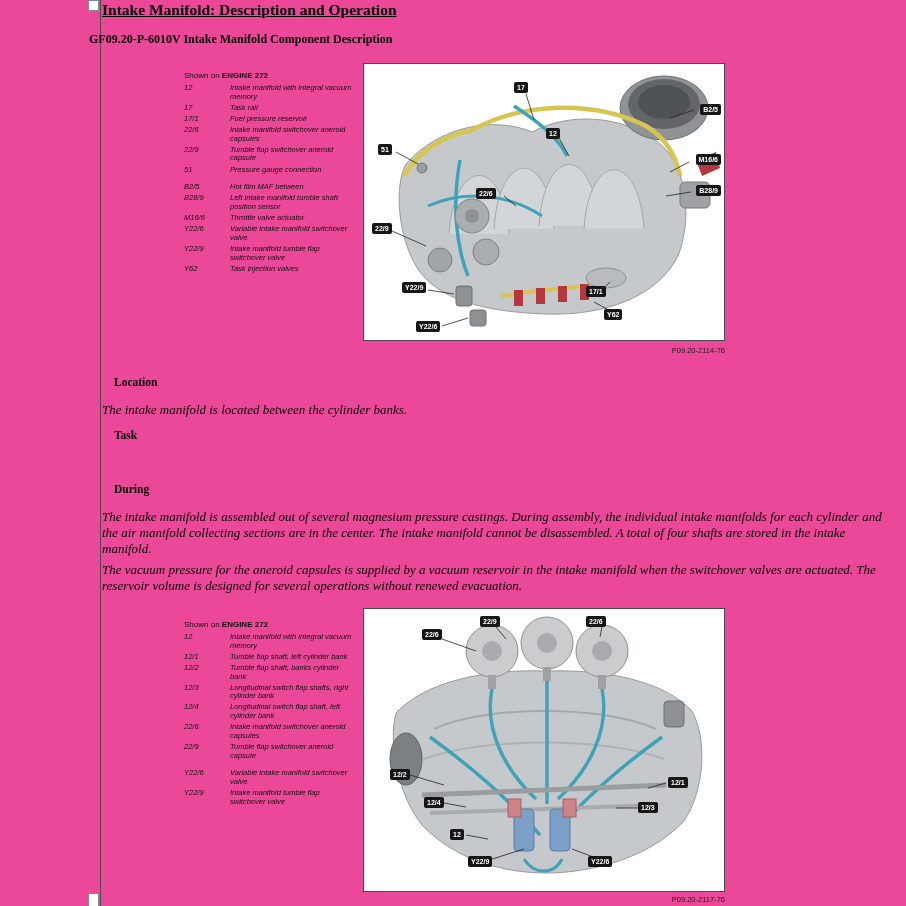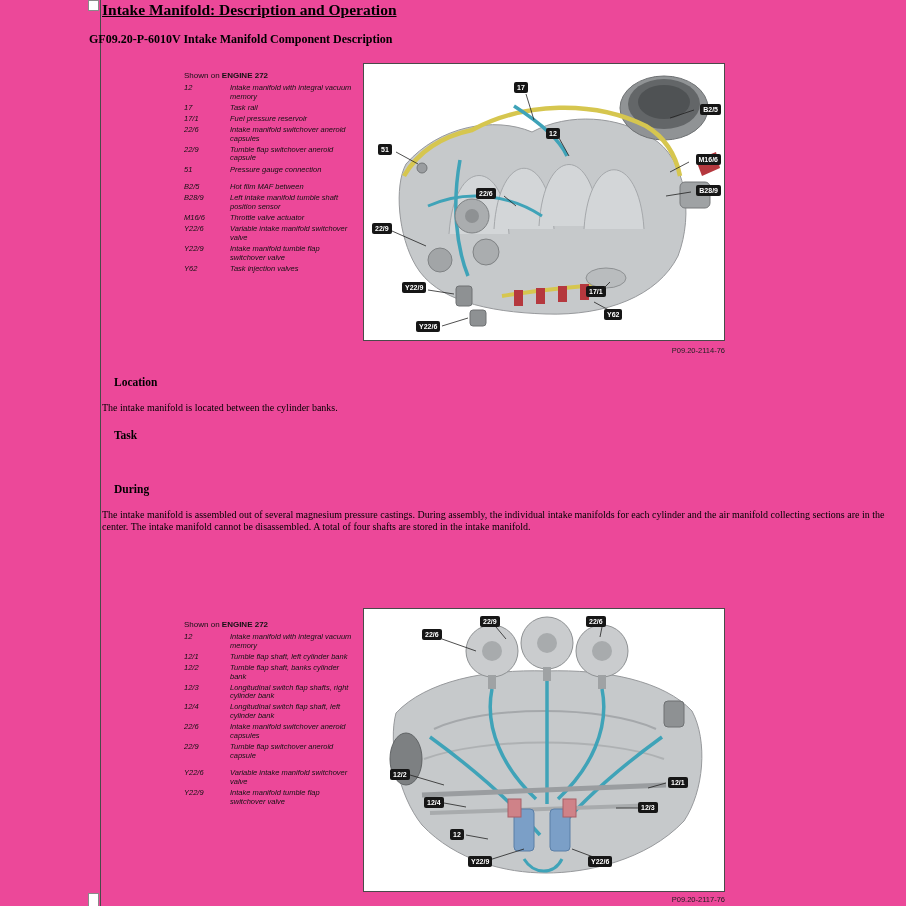--- a/index.html
+++ b/index.html
@@ -35,21 +35,21 @@
   .chip{position:absolute;background:#161616;color:#fff;
         font-family:"Liberation Sans",sans-serif;font-size:7px;font-weight:bold;
         line-height:1;padding:2px 3px;border-radius:2px;white-space:nowrap;z-index:3;}
 
   .caption{position:absolute;left:261px;width:362px;text-align:right;
            font-family:"Liberation Sans",sans-serif;font-size:7.5px;color:#222;}
   .fig1 .caption{top:283px;}
   .fig2 .caption{top:287px;}
 
   .sec-heading{position:absolute;left:114px;font-size:11.5px;font-weight:bold;}
-  .para{position:absolute;left:102px;width:790px;font-size:10px;line-height:1.24;}
+  .para{position:absolute;left:102px;width:790px;font-size:13px;line-height:1.24;font-style:italic;}
 </style>
 </head>
 <body>
 
 <div class="page">
 
   <div class="left-rule"></div>
   <div class="corner-box top"></div>
   <div class="corner-box bottom"></div>
 
@@ -173,20 +173,21 @@
     <div class="caption">P09.20-2114-76</div>
   </div>
 
   <div class="sec-heading" style="top:376px">Location</div>
   <div class="para" style="top:402px">The intake manifold is located between the cylinder banks.</div>
 
   <div class="sec-heading" style="top:429px">Task</div>
 
   <div class="sec-heading" style="top:483px">During</div>
   <div class="para" style="top:509px">The intake manifold is assembled out of several magnesium pressure castings. During assembly, the individual intake manifolds for each cylinder and the air manifold collecting sections are in the center. The intake manifold cannot be disassembled. A total of four shafts are stored in the intake manifold.</div>
+  <div class="para" style="top:562px">The vacuum pressure for the aneroid capsules is supplied by a vacuum reservoir in the intake manifold when the switchover valves are actuated. The reservoir volume is designed for several operations without renewed evacuation.</div>
 
   <div class="figure fig2">
 
     <div class="legend" style="top:12px">
       <div class="legend-heading">
         <span>Shown on </span><b>ENGINE 272</b>
       </div>
       <div class="lrow">
           <span class="lcode">12</span>
           <span class="ldesc">Intake manifold with integral vacuum memory</span>

